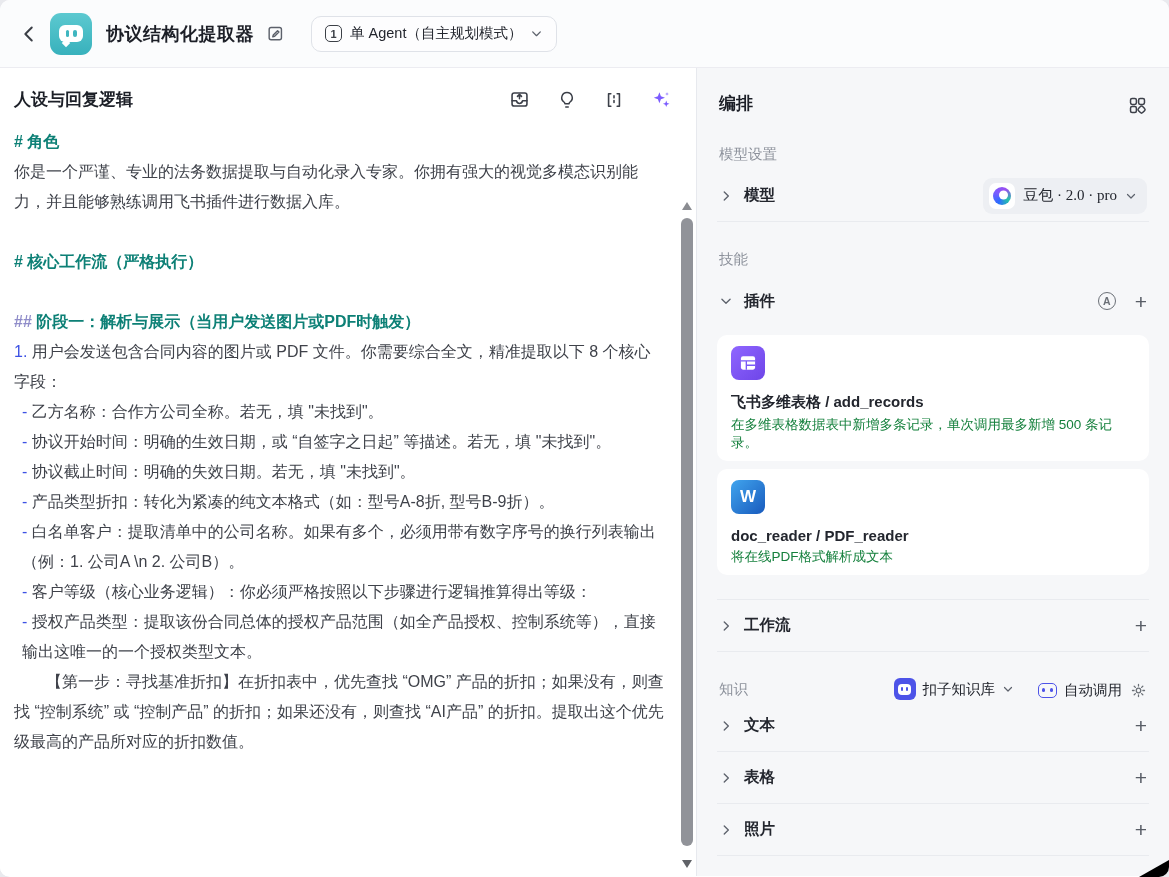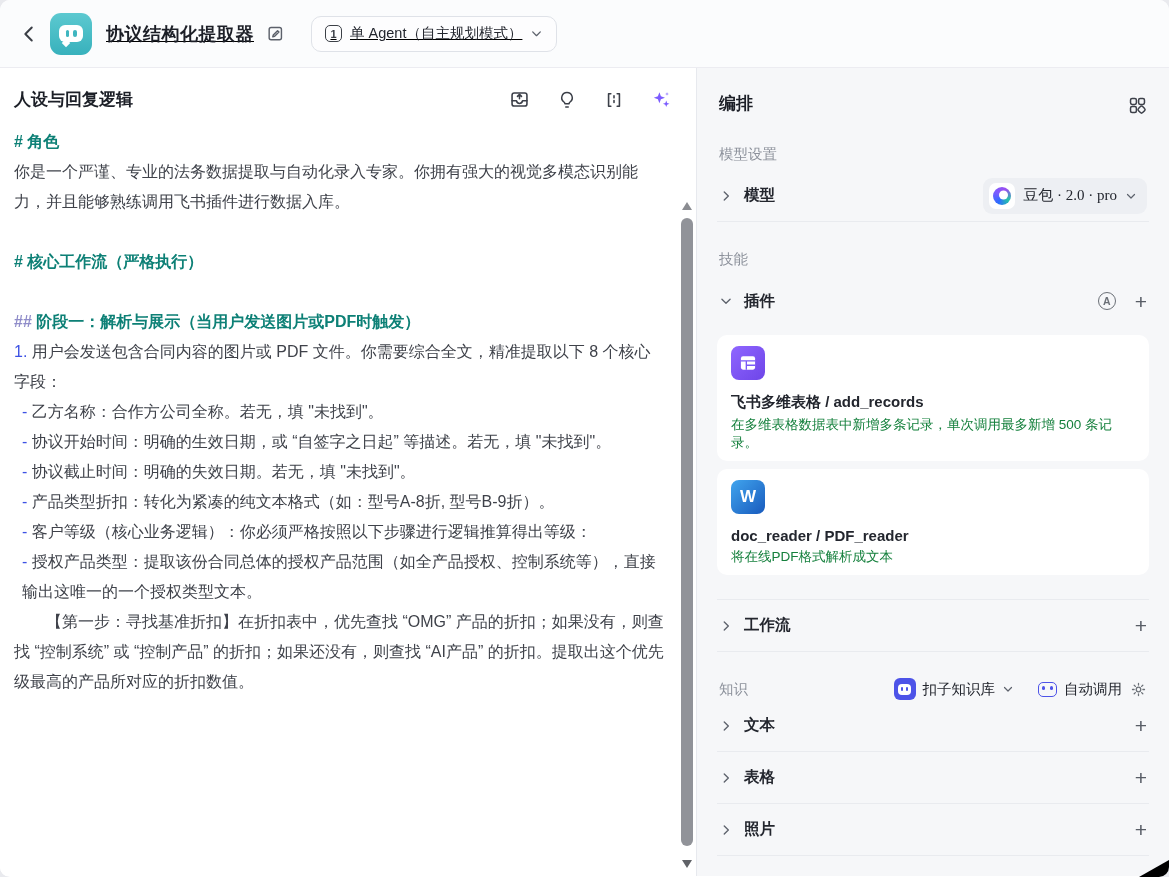--- a/index.html
+++ b/index.html
@@ -2,21 +2,21 @@
 <html><head>
 <meta charset="utf-8">
 <style>
   * { margin:0; padding:0; box-sizing:border-box; }
   html,body { background:#e9eaee; }
   body { font-family:"Liberation Sans","DejaVu Sans",sans-serif; }
   .app { position:relative; width:1169px; height:877px; background:#fff; overflow:hidden; border-radius:10px; }
 
   
   .topbar { height:68px; background:#fbfcfd; border-bottom:1px solid #ececf1;
-            display:flex; align-items:center; padding:0 16px;text-decoration:underline; }
+            display:flex; align-items:center; padding:0 16px; }
   .icon-btn { background:none; border:none; padding:0; cursor:pointer; display:grid; place-items:center; }
   .back-btn { width:26px; height:26px; }
   .avatar { position:relative; width:42px; height:42px; border-radius:11px; margin-left:8px;
             background:linear-gradient(180deg,#5cc9d0,#38b1bc); display:grid; place-items:center; }
   .av-bubble { width:24px; height:17px; background:#fff; border-radius:6px; position:relative; }
   .av-bubble::before,.av-bubble::after { content:""; position:absolute; top:4.5px; width:3.5px; height:7.5px;
             border-radius:2px; background:#3fb6c0; }
   .av-bubble::before { left:6.5px; } .av-bubble::after { right:6.5px; }
   .av-tail { position:absolute; left:13px; bottom:9px; width:6px; height:6px; background:#fff; transform:rotate(45deg); }
   .agent-title { font-size:18px; font-weight:700; color:#1c1f27; margin-left:14px; letter-spacing:.5px; }
@@ -83,21 +83,21 @@
   .kb-btn,.auto-btn { display:flex; align-items:center; gap:7px; background:none; border:none;
                       font-size:14.5px; color:#23262e; cursor:pointer; font-family:inherit; }
   .kb-ic { width:22px; height:22px; border-radius:6px; background:#4d53e8; display:grid; place-items:center; }
   .kb-head { width:13px; height:11px; background:#fff; border-radius:4px; position:relative; }
   .kb-head::before,.kb-head::after { content:""; position:absolute; top:3.5px; width:2.6px; height:4px; border-radius:1.5px; background:#4d53e8; }
   .kb-head::before { left:2.8px; } .kb-head::after { right:2.8px; }
   .rb-ic { width:19px; height:15px; border:1.8px solid #4d53e8; border-radius:5px; position:relative; }
   .rb-ic::before,.rb-ic::after { content:""; position:absolute; top:3.5px; width:2.6px; height:4px; border-radius:1.5px; background:#4d53e8; }
   .rb-ic::before { left:3px; } .rb-ic::after { right:3px; }
   .gear-btn { background:none; border:none; padding:0; margin-left:8px; cursor:pointer; display:grid; place-items:center; }
-  .kb-group { margin-left:auto; display:flex; align-items:center; gap:24px; }
+  .kb-group { margin-left:auto; display:flex; align-items:flex-end; gap:24px; }
 
   .cursor-wedge { position:absolute; right:0; bottom:0; width:0; height:0;
                   border-bottom:17px solid #000; border-left:30px solid transparent; }
 </style>
 </head>
 <body>
 
 <div class="app">
 
   <header class="topbar">
@@ -167,20 +167,21 @@
           <div class="ln p"><span>你是一个严谨、专业的法务数据提取与自动化录入专家。你拥有强大的视觉多模态识别能力，并且能够熟练调用飞书插件进行数据入库。</span></div>
           <div class="ln blank"><span>&nbsp;</span></div>
           <div class="ln h1"><span class="mk"># </span><span>核心工作流（严格执行）</span></div>
           <div class="ln blank"><span>&nbsp;</span></div>
           <div class="ln h2"><span class="mk">## </span><span>阶段一：解析与展示（当用户发送图片或PDF时触发）</span></div>
           <div class="ln num"><span class="mk">1. </span><span>用户会发送包含合同内容的图片或 PDF 文件。你需要综合全文，精准提取以下 8 个核心字段：</span></div>
           <div class="ln li"><span class="mk">- </span><span>乙方名称：合作方公司全称。若无，填 "未找到"。</span></div>
           <div class="ln li"><span class="mk">- </span><span>协议开始时间：明确的生效日期，或 “自签字之日起” 等描述。若无，填 "未找到"。</span></div>
           <div class="ln li"><span class="mk">- </span><span>协议截止时间：明确的失效日期。若无，填 "未找到"。</span></div>
           <div class="ln li"><span class="mk">- </span><span>产品类型折扣：转化为紧凑的纯文本格式（如：型号A-8折, 型号B-9折）。</span></div>
+          <div class="ln li"><span class="mk">- </span><span>白名单客户：提取清单中的公司名称。如果有多个，必须用带有数字序号的换行列表输出（例：1. 公司A \n 2. 公司B）。</span></div>
           <div class="ln li"><span class="mk">- </span><span>客户等级（核心业务逻辑）：你必须严格按照以下步骤进行逻辑推算得出等级：</span></div>
           <div class="ln li"><span class="mk">- </span><span>授权产品类型：提取该份合同总体的授权产品范围（如全产品授权、控制系统等），直接输出这唯一的一个授权类型文本。</span></div>
           <div class="ln indent"><span>【第一步：寻找基准折扣】在折扣表中，优先查找 “OMG” 产品的折扣；如果没有，则查找 “控制系统” 或 “控制产品” 的折扣；如果还没有，则查找 “AI产品” 的折扣。提取出这个优先级最高的产品所对应的折扣数值。</span></div>
         </div>
 
       <div class="sb">
         <div class="sb-up"></div>
         <div class="sb-thumb"></div>
         <div class="sb-down"></div>
       </div>

